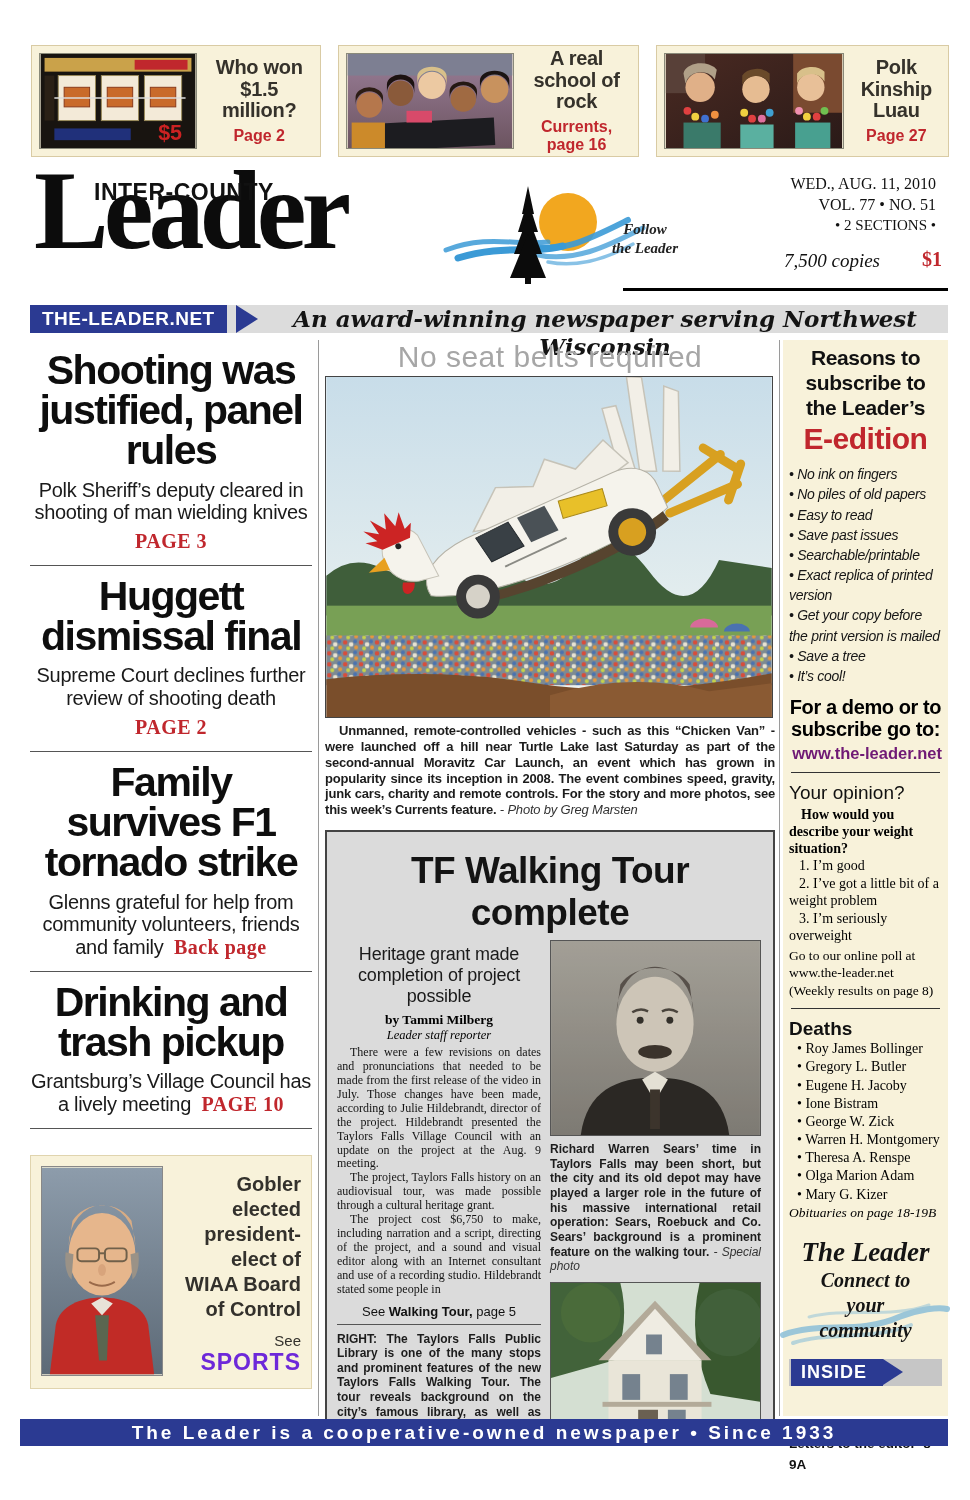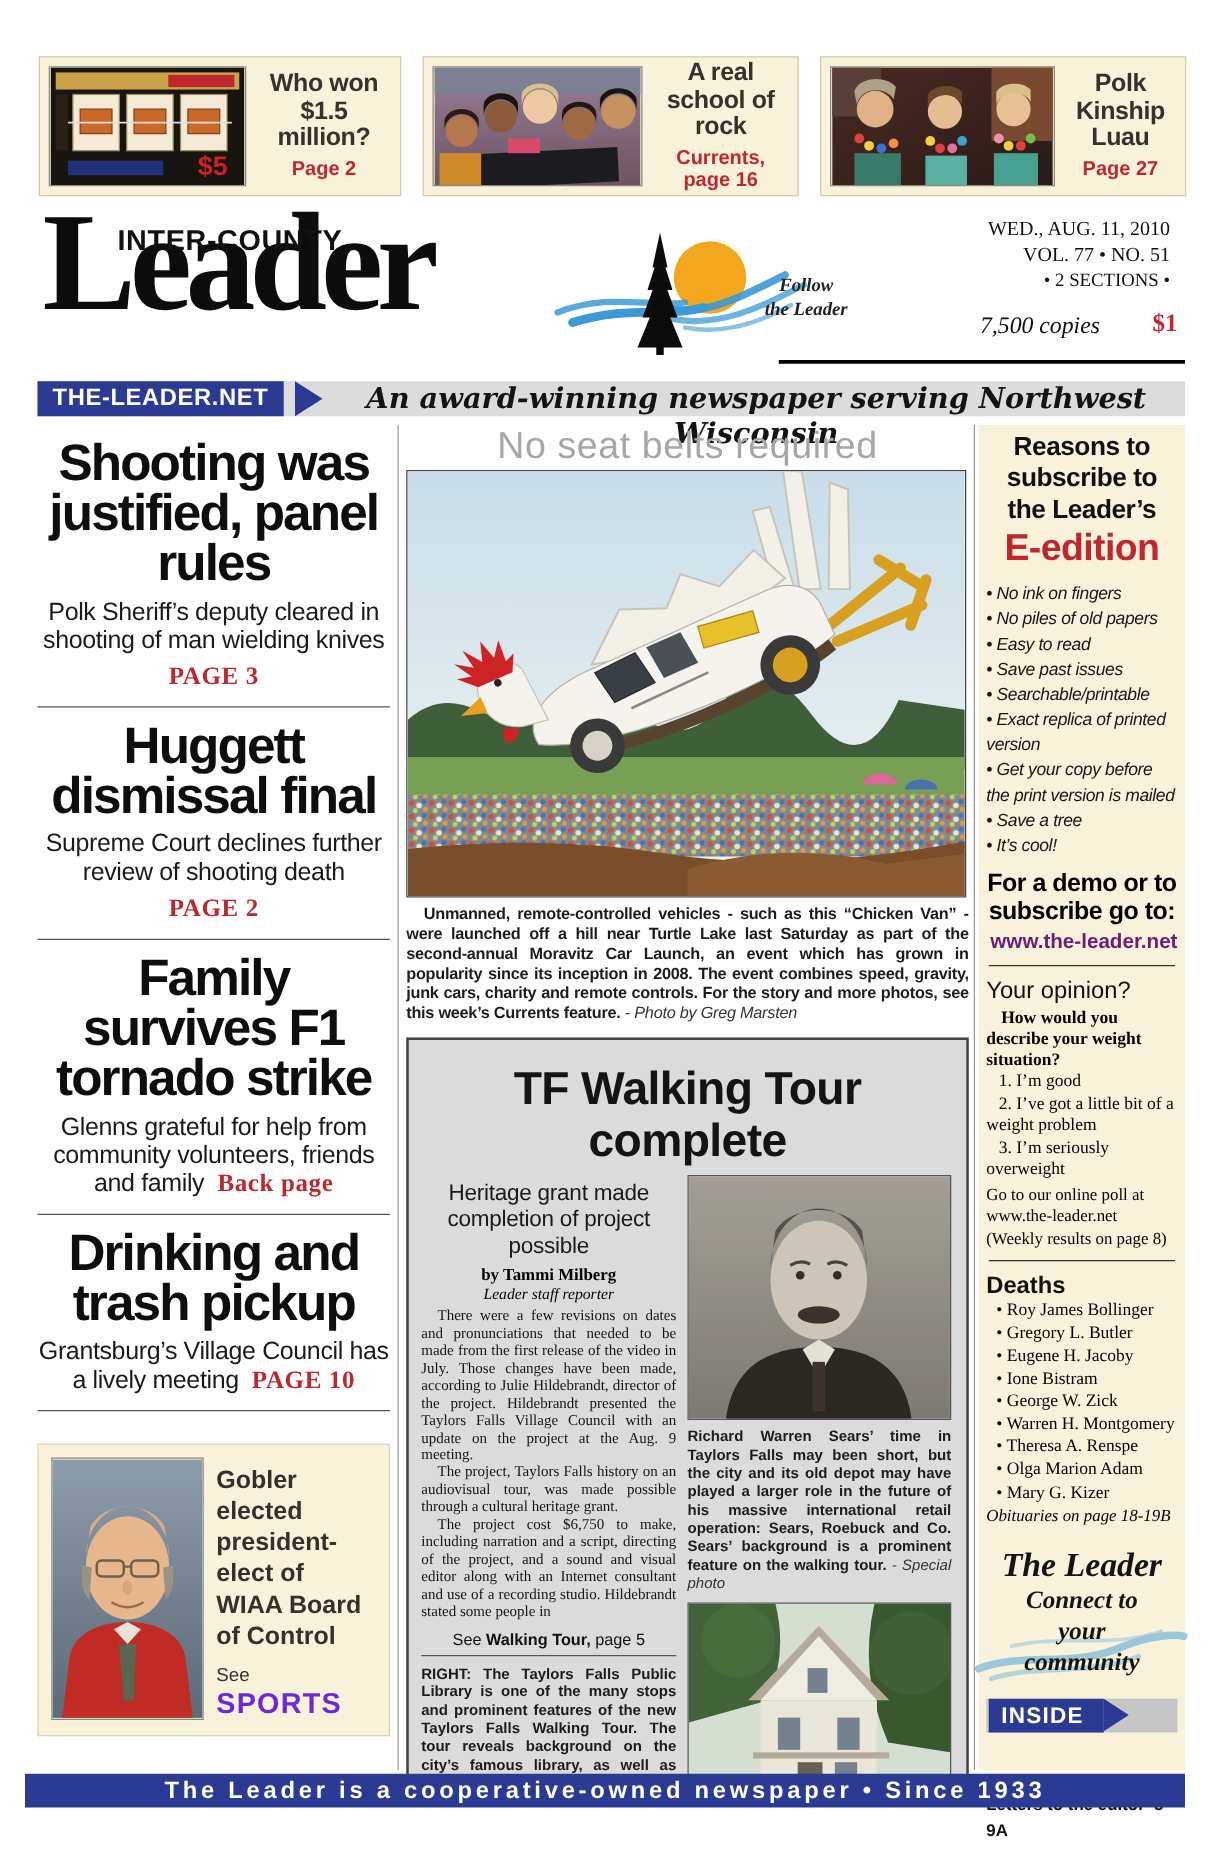--- a/index.html
+++ b/index.html
@@ -39,21 +39,21 @@
   
   .left-col { position:absolute; left:30px; top:340px; width:282px; }
   .story { padding:10px 0 12px 0; text-align:center; border-bottom:1px solid #555; }
   .story:last-of-type { border-bottom:none; }
   .story-head { font-size:41px; font-weight:700; line-height:0.98; letter-spacing:-1.5px; color:#0e0e0e; }
   .story-sub { font-size:20px; line-height:1.14; color:#1a1a1a; margin-top:8px; letter-spacing:-0.3px; }
   .page-ref { font-family:"Liberation Serif", serif; font-weight:700; color:#c0272d; font-size:20px; letter-spacing:0.5px; }
   .page-ref.block { display:block; margin-top:6px; }
   .gobler { margin-top:26px; background:#f8f2da; border:1px solid #e0d4ae; padding:10px; display:flex; gap:10px; height:234px; }
   .gobler svg { border:1px solid #888; flex-shrink:0; }
-  .gobler-text { flex:1; text-align:left; padding-top:6px; }
+  .gobler-text { flex:1; text-align:right; padding-top:6px; }
   .gobler-head { font-size:20px; font-weight:700; color:#33312c; line-height:1.25; }
   .gobler-see { font-size:15px; color:#33312c; margin-top:10px; }
   .gobler-sports { font-size:23px; font-weight:700; color:#6d28d9; letter-spacing:1px; }
 
   
   .center-col { position:absolute; left:325px; top:340px; width:450px; }
   .photo-title { text-align:center; font-size:30px; color:#a6a6a6; font-weight:400; letter-spacing:0.5px; height:36px; }
   .main-photo svg { display:block; border:1px solid #444; }
   .photo-caption { margin-top:5px; font-size:13px; font-weight:700; color:#1c1c1c; line-height:1.22; text-align:justify; letter-spacing:-0.2px; }
   .photo-caption .indent { display:inline-block; width:14px; }

